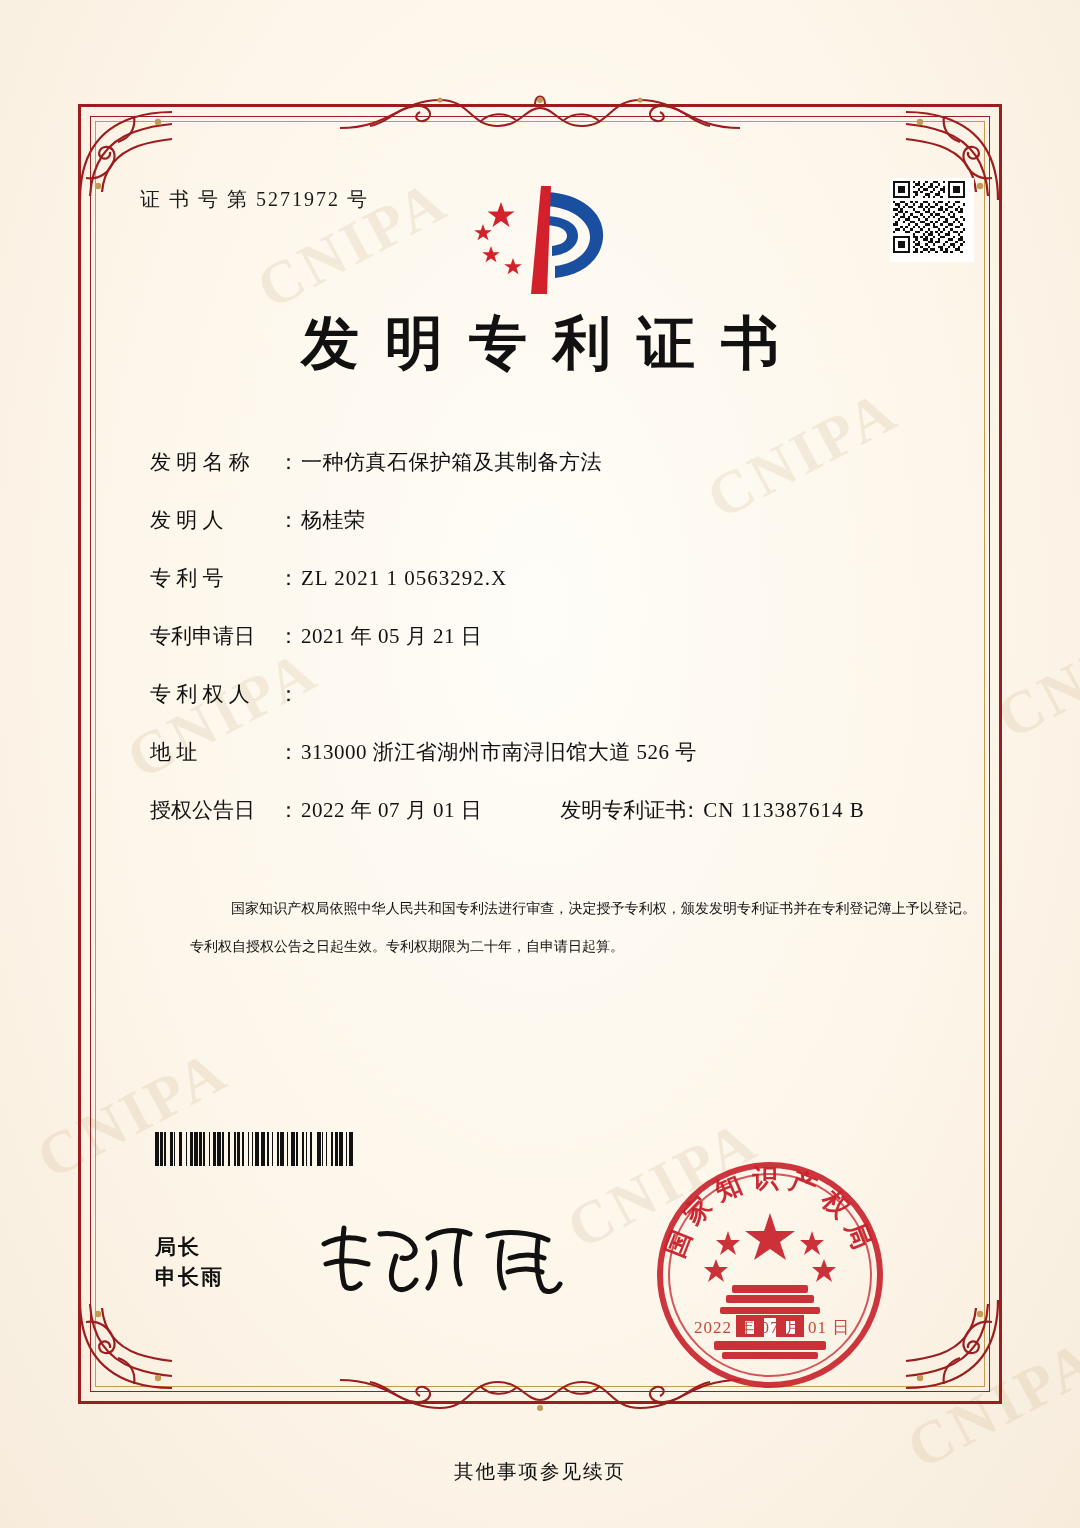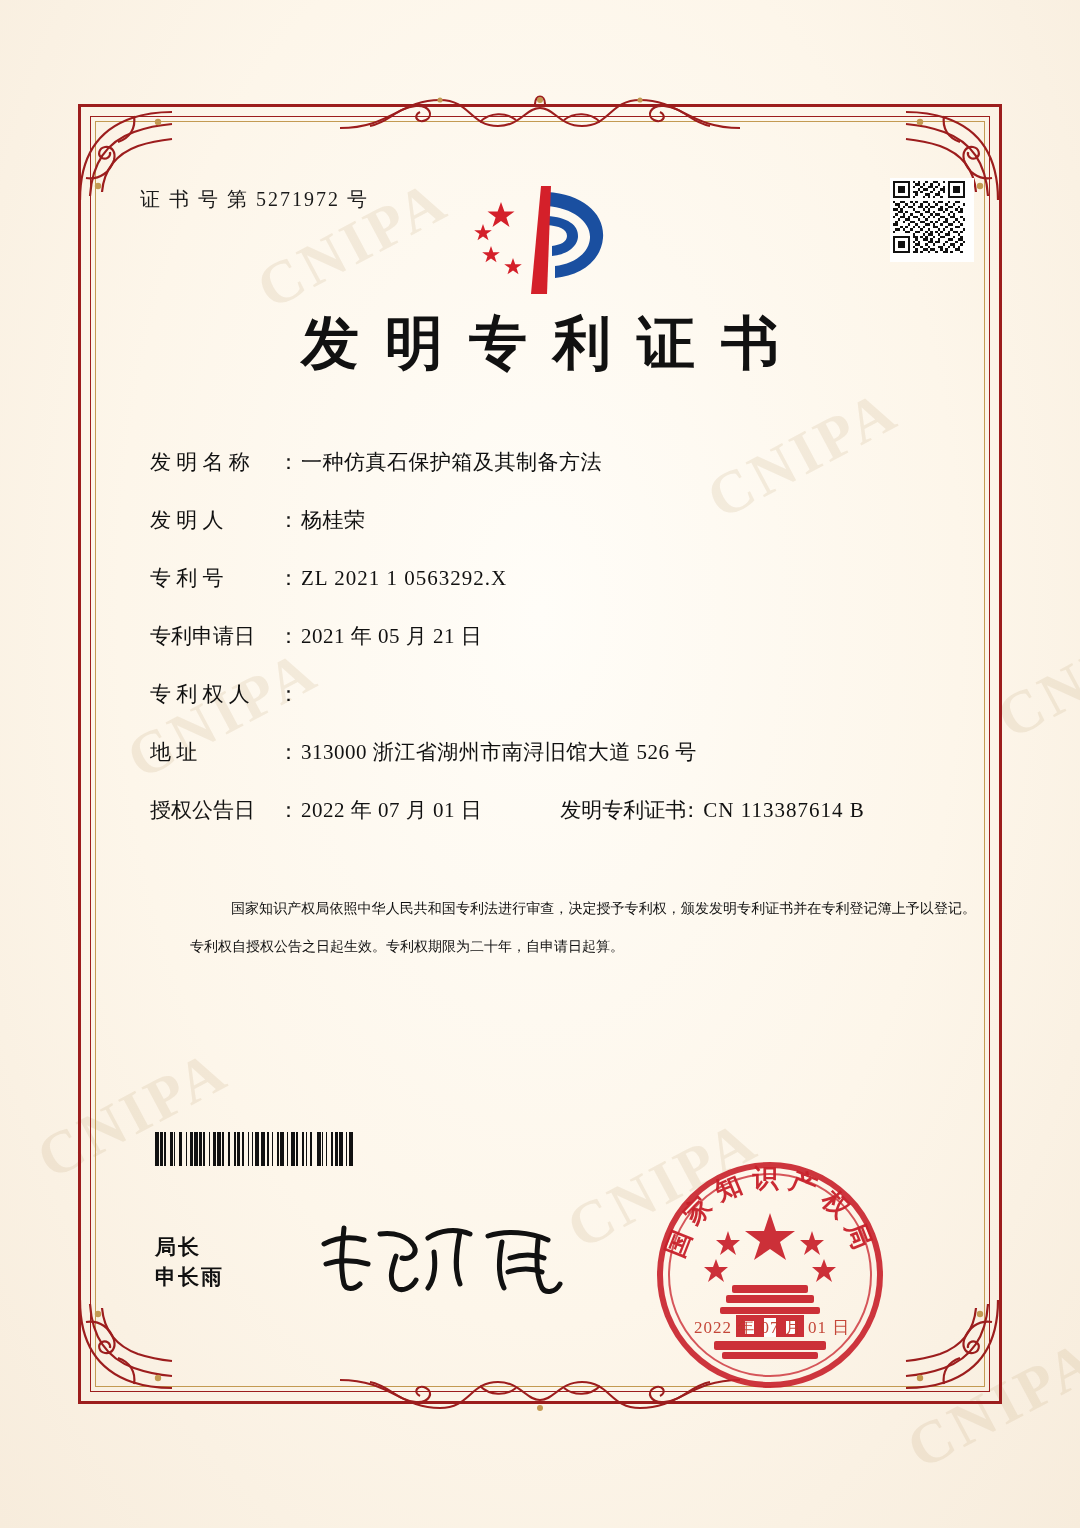--- a/index.html
+++ b/index.html
@@ -768,14 +768,15 @@
         <rect x="136" y="166" width="9" height="13" fill="#fff"></rect>
       </g>
 
       <text font-family="'Liberation Serif', serif" font-size="26" font-weight="bold" fill="#c8202a" letter-spacing="9" opacity="0.95">
         <textPath href="#arcTop" startOffset="50%" text-anchor="middle">国家知识产权局</textPath>
       </text>
     </svg>
   </div>
   <div class="seal-date">2022 年 07 月 01 日</div>
 
+  <div class="footnote">其他事项参见续页</div>
 
 </div>
 
 </body></html>

